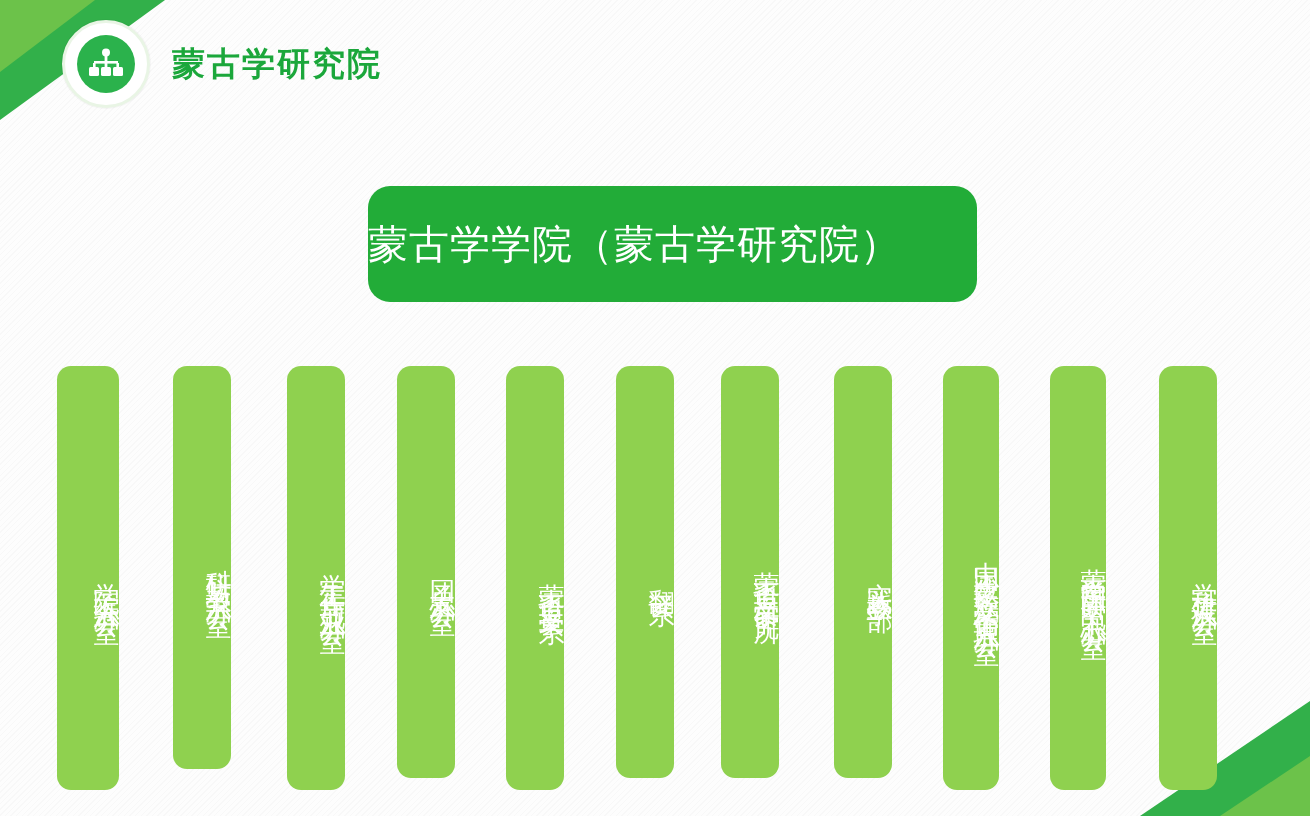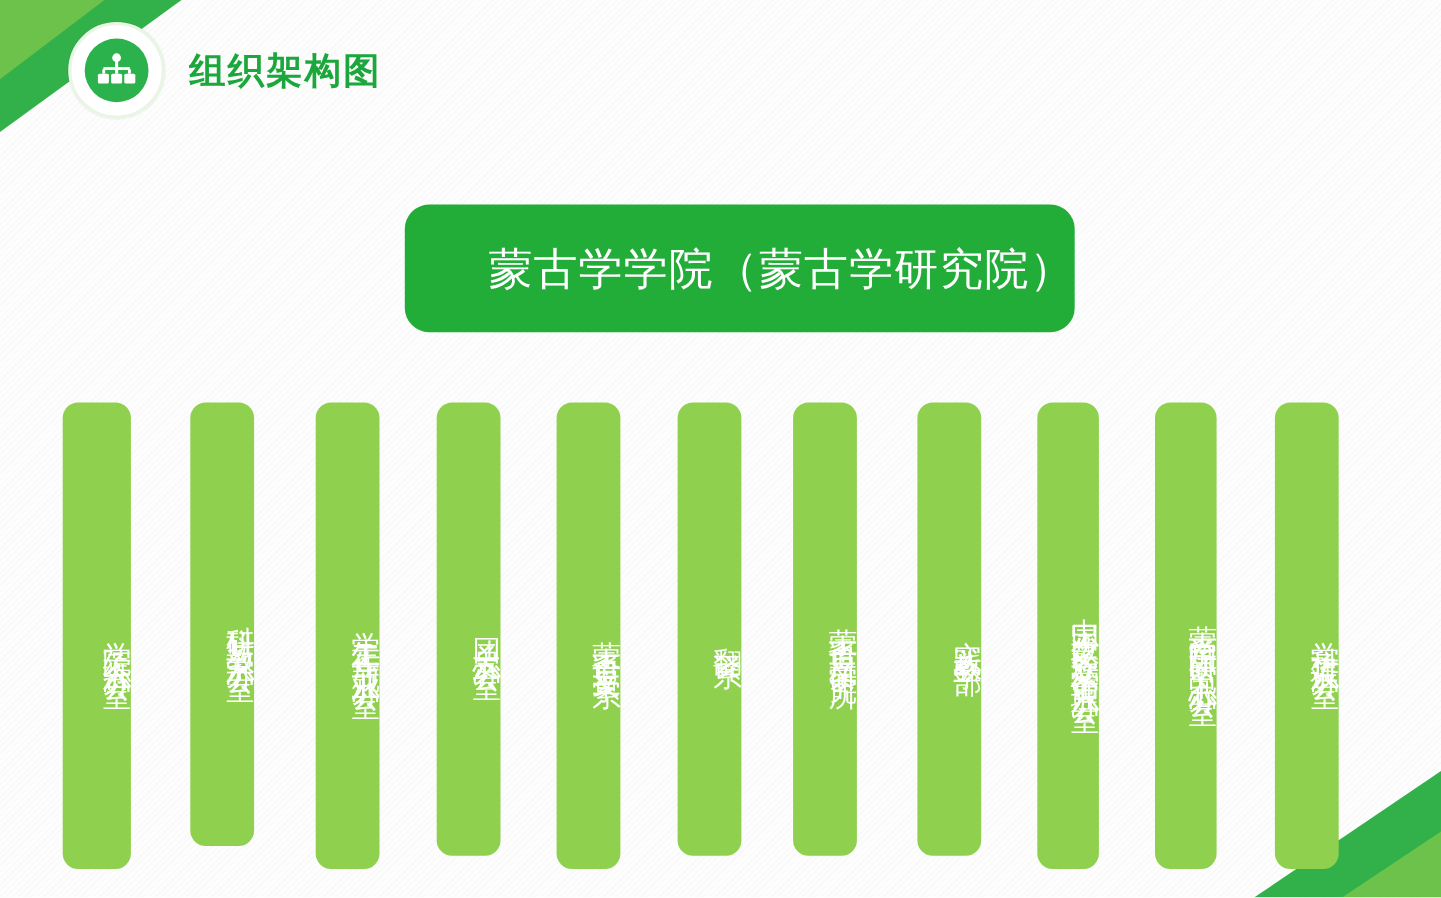--- a/index.html
+++ b/index.html
@@ -73,21 +73,21 @@
     z-index: 5;
   }
   .root-node {
     position: absolute;
     left: 368px; top: 186px;
     width: 609px; height: 116px;
     background: #22ac38;
     border-radius: 22px;
     display: flex;
     align-items: center;
-    justify-content: flex-end;
+    justify-content: flex-start;
     color: #ffffff;
     font-size: 40px;
     letter-spacing: 1px;
   }
   .leaf-row {
     position: absolute;
     left: 0; top: 366px;
     width: 1310px;
     height: 424px;
   }
@@ -138,21 +138,21 @@
         <rect x="6" y="16" width="2.6" height="4" fill="#ffffff"></rect>
         <rect x="17.6" y="16" width="2.8" height="4" fill="#ffffff"></rect>
         <rect x="29.4" y="16" width="2.6" height="4" fill="#ffffff"></rect>
         <rect x="2" y="20" width="10" height="9" rx="1.5" fill="#ffffff"></rect>
         <rect x="14" y="20" width="10" height="9" rx="1.5" fill="#ffffff"></rect>
         <rect x="26" y="20" width="10" height="9" rx="1.5" fill="#ffffff"></rect>
       </svg>
     </div>
   </div>
 
-  <div class="page-title">组织架构图</div>
+  <div class="page-title">蒙古学研究院</div>
 
   <div class="root-node">
     <span>蒙古学学院（蒙古学研究院）</span>
   </div>
 
   <div class="leaf-row">
       <div class="leaf" style="left: 57px; top: 0px; width: 62px; height: 424px;">
         <span>学院综合办公室</span>
       </div>
       <div class="leaf" style="left: 173px; top: 0px; width: 58px; height: 403px;">

